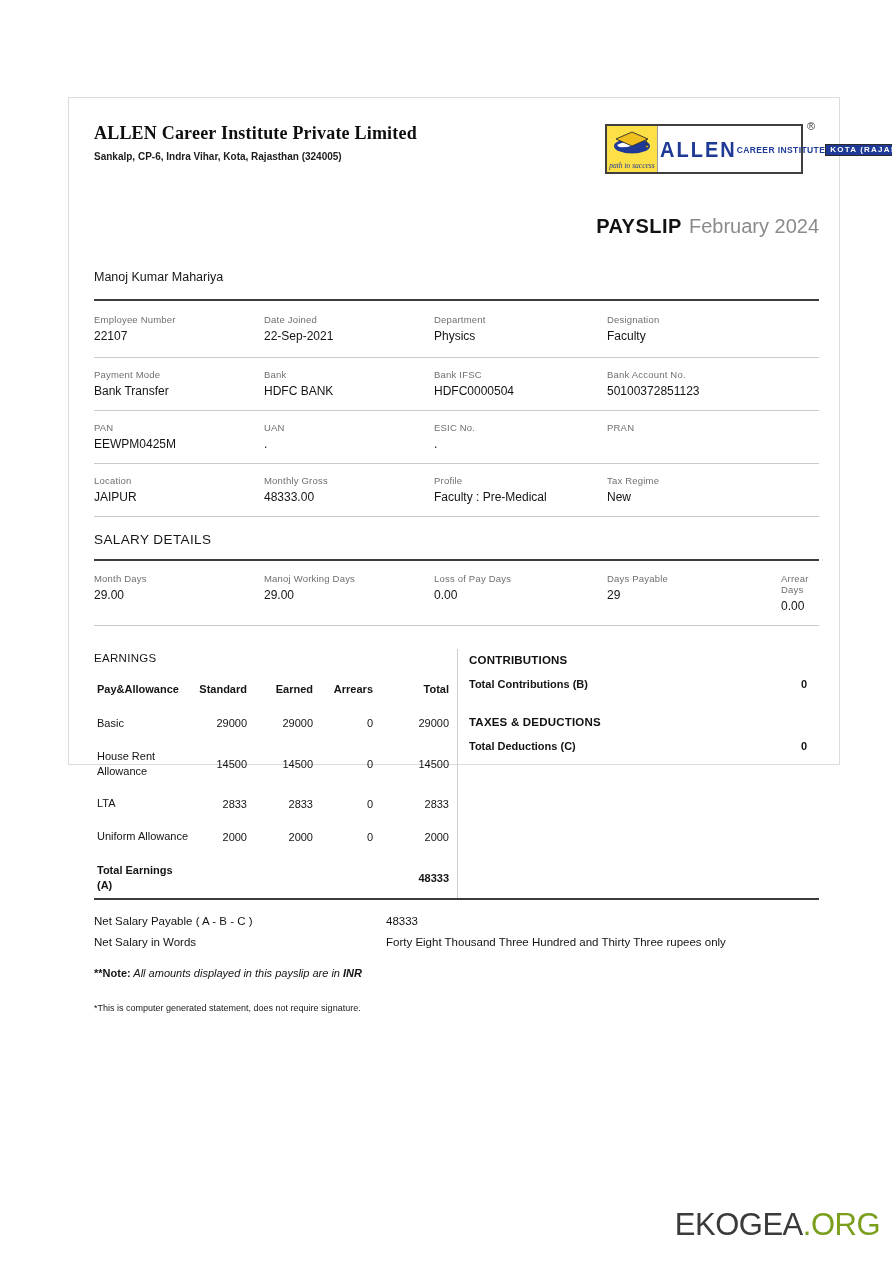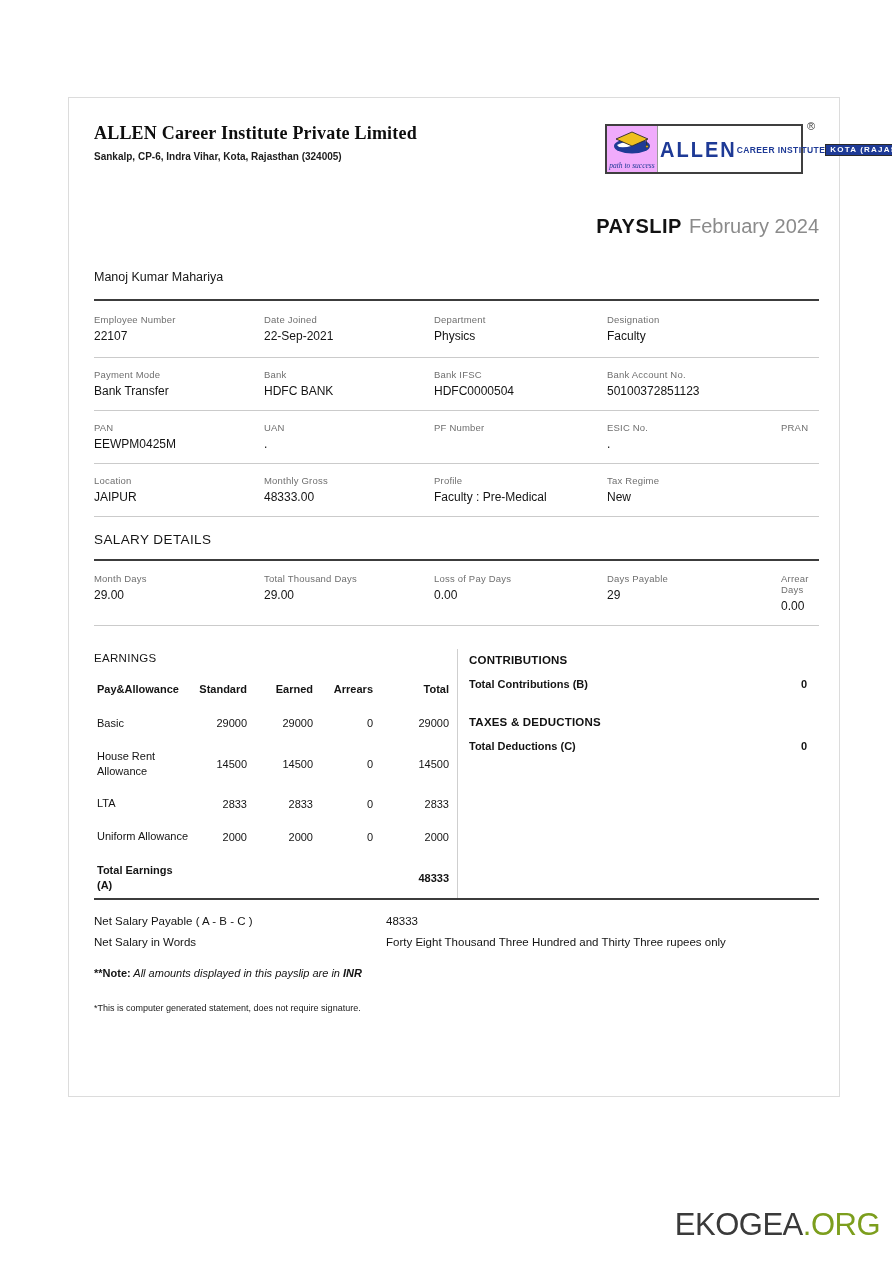--- a/index.html
+++ b/index.html
@@ -2,33 +2,33 @@
 <html><head>
 <meta charset="utf-8">
 <style>
   * { margin:0; padding:0; box-sizing:border-box; }
   body {
     width:892px; height:1263px; background:#ffffff; position:relative;
     font-family:"Liberation Sans", sans-serif; color:#141414;
     -webkit-font-smoothing:antialiased;
   }
   .card {
-    position:absolute; left:68px; top:97px; width:772px; height:1000px;
+    position:absolute; left:68px; top:97px; width:772px; height:668px;
     background:#fff; border:1px solid #dcdcdc;
   }
   .inner { position:absolute; left:25px; right:20px; top:0; bottom:0; }
 
   
   .company-block { position:absolute; top:25px; left:0; }
   .company-name { font-family:"Liberation Serif", serif; font-weight:bold; font-size:18px; color:#0e0e0e; letter-spacing:0.2px; }
   .company-address { margin-top:7px; font-size:10px; font-weight:bold; color:#1c1c1c; }
 
   
   .logo-box { position:absolute; top:26px; right:16px; width:198px; height:50px; border:2px solid #3f3f3f; display:flex; background:#fff; }
-  .logo-left { width:70px; background:#f0abfc; border-right:1px solid #9a9a9a; display:flex; flex-direction:column; align-items:center; justify-content:flex-start; padding-top:3px; }
+  .logo-left { width:70px; background:#fde047; border-right:1px solid #9a9a9a; display:flex; flex-direction:column; align-items:center; justify-content:flex-start; padding-top:3px; }
   .logo-tagline { font-family:"Liberation Serif", serif; font-style:italic; font-size:7.5px; color:#1e3a96; margin-top:1px; white-space:nowrap; }
   .logo-right { flex:1; display:flex; align-items:center; justify-content:center; padding:2px 2px; }
   .logo-brand { color:#1e3a96; font-weight:bold; font-size:20px; line-height:1; letter-spacing:2px; transform:scaleY(1.08); }
   .logo-line2 { font-size:8.5px; font-weight:bold; color:#1e3a96; letter-spacing:0.4px; margin-top:1px; white-space:nowrap; }
   .logo-line3 { font-size:8px; font-weight:bold; color:#fff; background:#1e3a96; padding:0 4px 1px 4px; letter-spacing:1.2px; border:1px solid #2a2a2a; margin-top:1px; white-space:nowrap; }
   .reg-mark { position:absolute; top:22px; right:4px; font-size:11px; color:#3a3a3a; }
 
   
   .payslip-title { position:absolute; top:117px; left:0; width:100%; text-align:right; font-size:20px; }
   .title-bold { font-weight:bold; color:#121212; letter-spacing:0.5px; }
@@ -156,24 +156,20 @@
       <div class="info-row">
         <div>
           <div class="cell-label">PAN</div>
           <div class="cell-value">EEWPM0425M</div>
         </div>
         <div>
           <div class="cell-label">UAN</div>
           <div class="cell-value">.</div>
         </div>
         <div>
-          <div class="cell-label">PF Number</div>
-          <div class="cell-value"></div>
-        </div>
-        <div>
           <div class="cell-label">ESIC No.</div>
           <div class="cell-value">.</div>
         </div>
         <div>
           <div class="cell-label">PRAN</div>
           <div class="cell-value"></div>
         </div>
       </div>
       <div class="info-row">
         <div>
@@ -195,21 +191,21 @@
       </div>
     </div>
 
     <div class="salary-heading">SALARY DETAILS</div>
     <div class="salary-grid">
       <div>
         <div class="cell-label">Month Days</div>
         <div class="cell-value">29.00</div>
       </div>
       <div>
-        <div class="cell-label">Total Thousand Days</div>
+        <div class="cell-label">Manoj Working Days</div>
         <div class="cell-value">29.00</div>
       </div>
       <div>
         <div class="cell-label">Loss of Pay Days</div>
         <div class="cell-value">0.00</div>
       </div>
       <div>
         <div class="cell-label">Days Payable</div>
         <div class="cell-value">29</div>
       </div>

